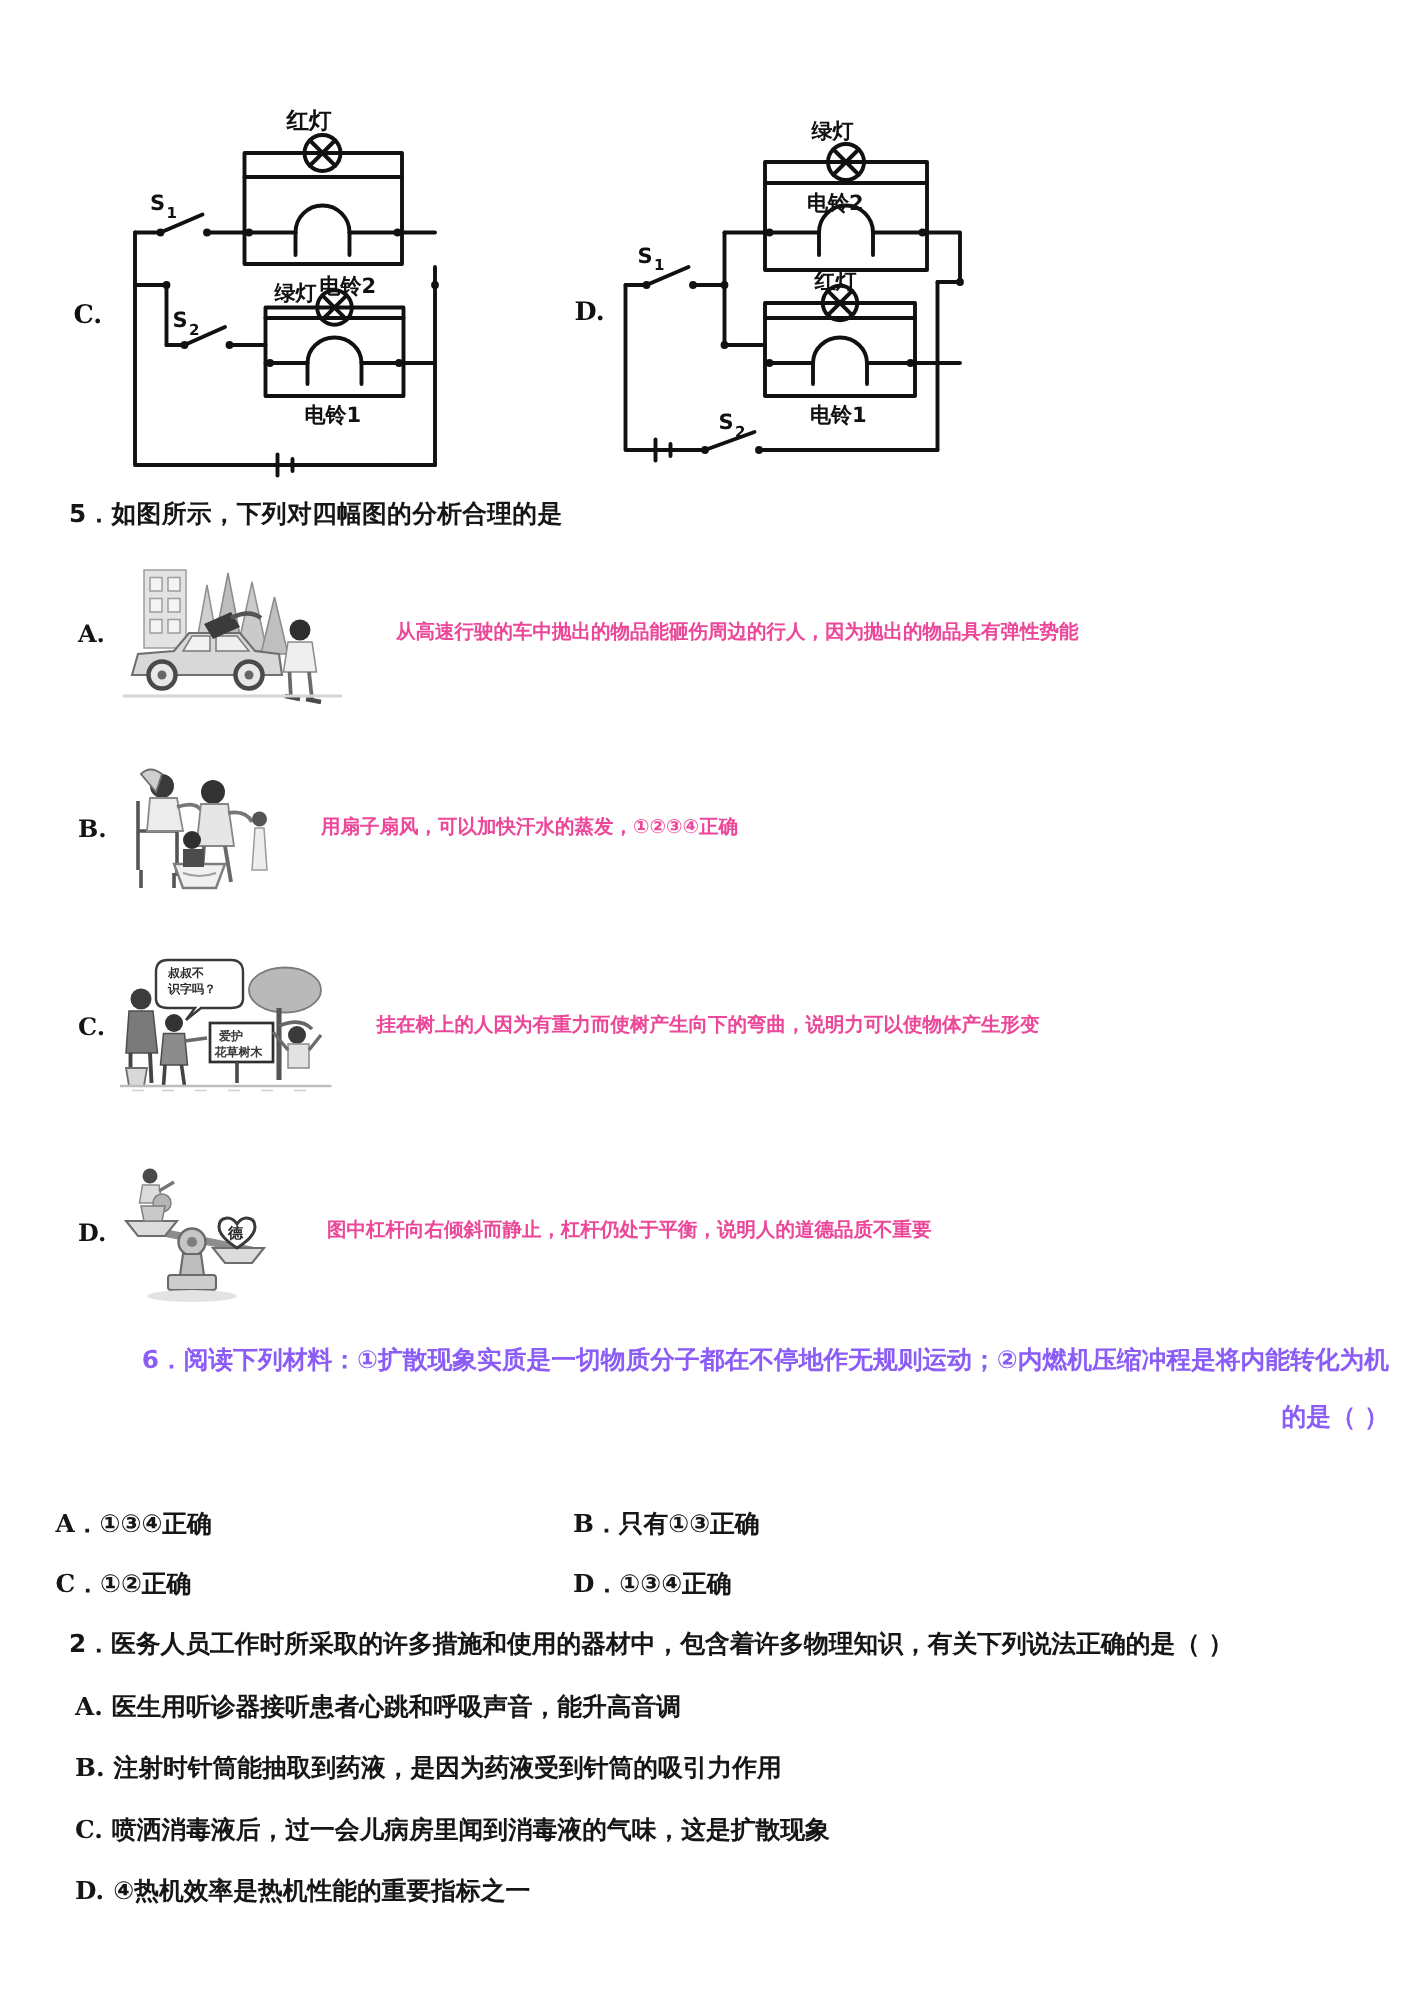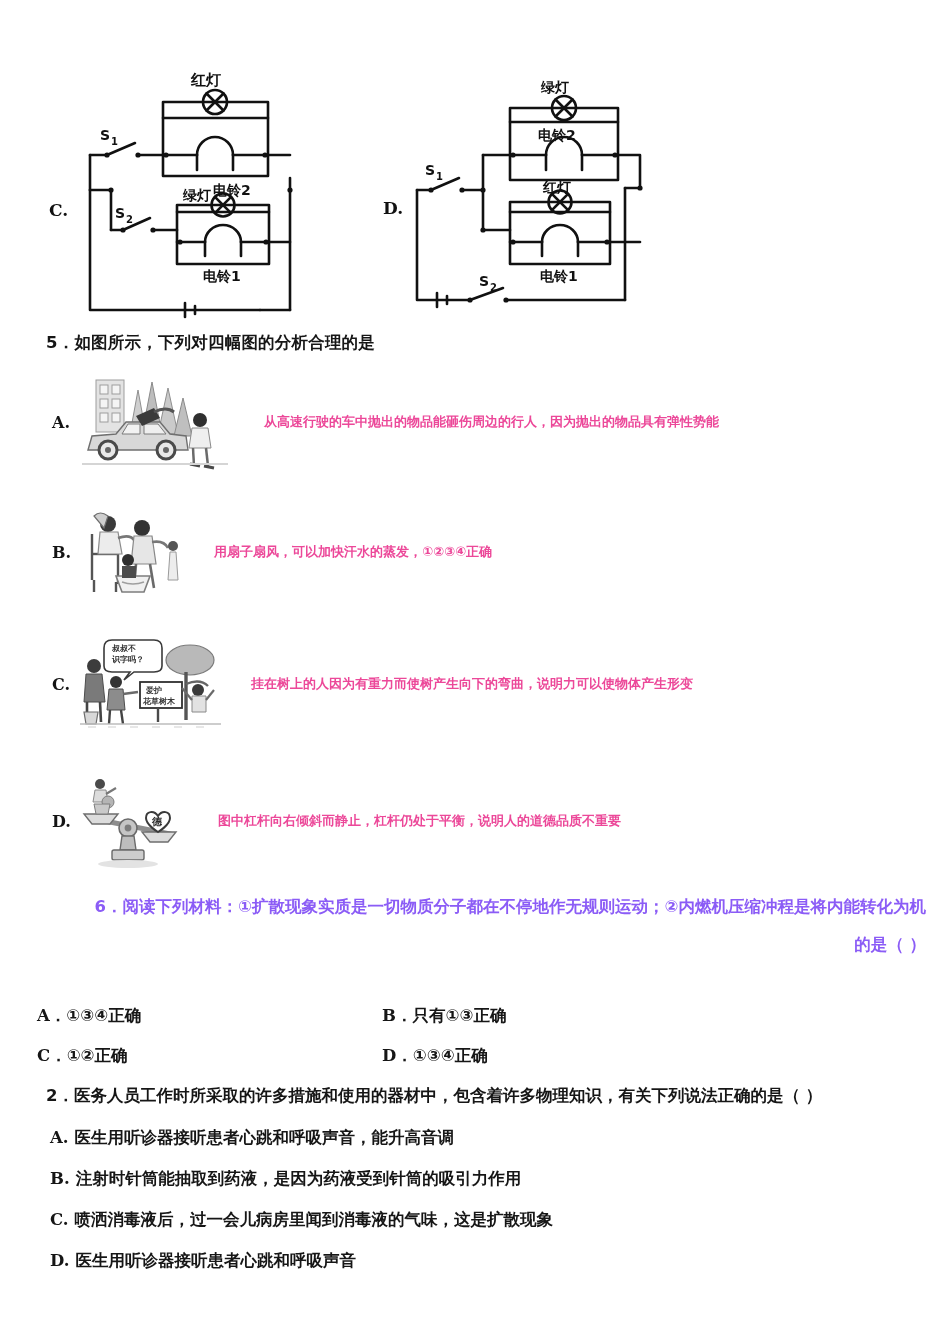--- a/index.html
+++ b/index.html
@@ -524,17 +524,17 @@
     <div class="q7-opt">
       <span class="lbl">A.</span><span>医生用听诊器接听患者心跳和呼吸声音，能升高音调</span>
     </div>
     <div class="q7-opt">
       <span class="lbl">B.</span><span>注射时针筒能抽取到药液，是因为药液受到针筒的吸引力作用</span>
     </div>
     <div class="q7-opt">
       <span class="lbl">C.</span><span>喷洒消毒液后，过一会儿病房里闻到消毒液的气味，这是扩散现象</span>
     </div>
     <div class="q7-opt">
-      <span class="lbl">D.</span><span>医生用听诊器接听患者心跳和呼吸声音</span>
+      <span class="lbl">D.</span><span>④热机效率是热机性能的重要指标之一</span>
     </div>
   </div>
 
 </div>
 
 </body></html>

